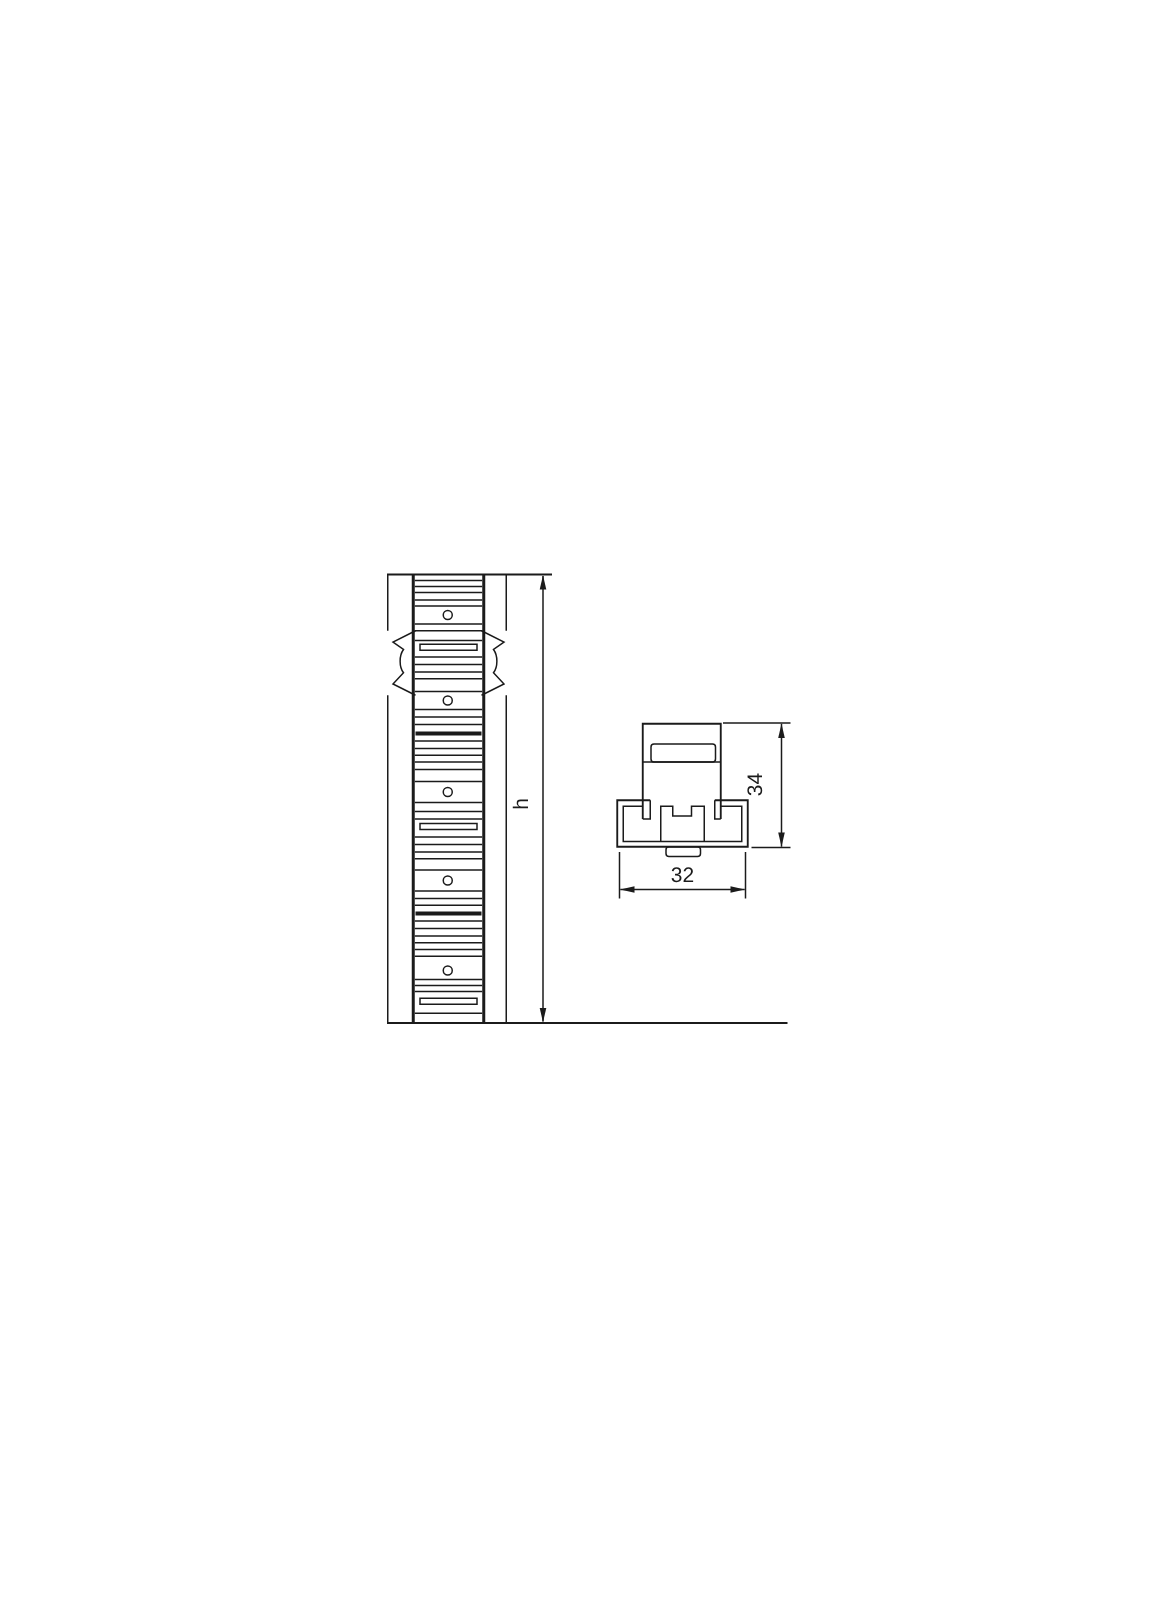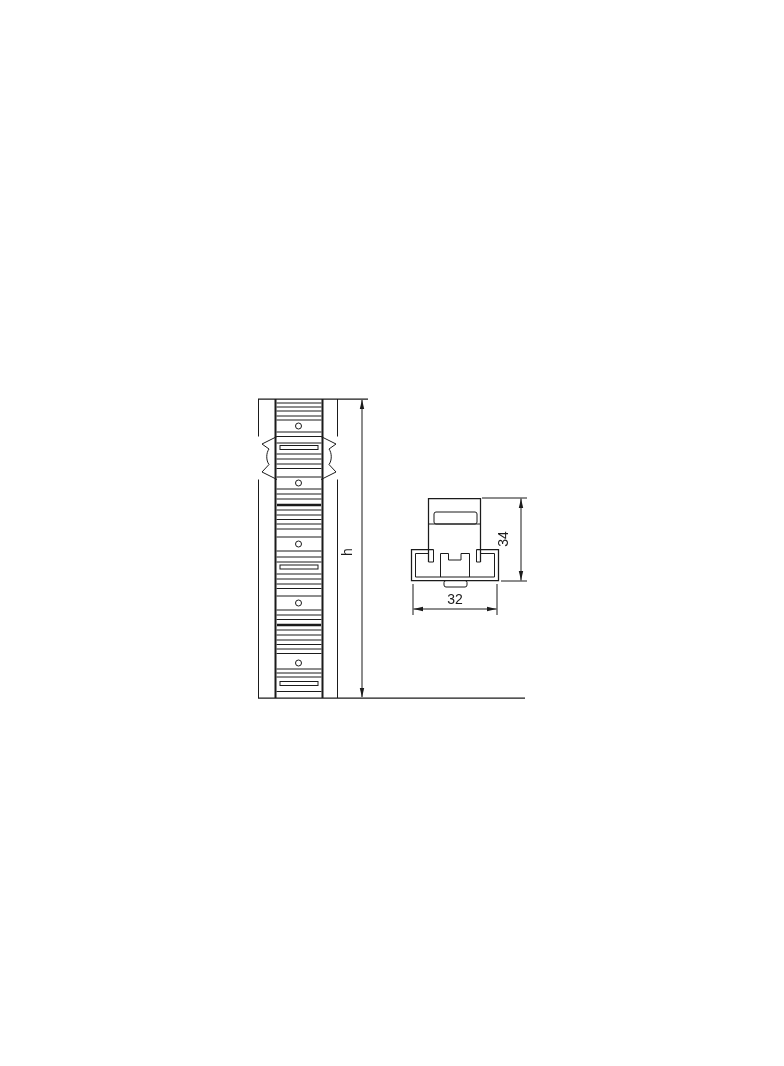--- a/index.html
+++ b/index.html
@@ -7,21 +7,20 @@
     padding: 0;
     background: #ffffff;
     font-family: "Liberation Sans", sans-serif;
   }
   .canvas {
     position: relative;
     width: 784px;
     height: 785px;
     background: #ffffff;
     overflow: hidden;
-    margin-top: 16px;
   }
   svg.drawing {
     position: absolute;
     left: 0;
     top: 0;
   }
   .stroke       { stroke: #1b1b1b; fill: none; stroke-width: 1.25; }
   .stroke-thin  { stroke: #1b1b1b; fill: none; stroke-width: 1; }
   .stroke-thick { stroke: #1b1b1b; fill: none; stroke-width: 2; }
   .stroke-heavy { stroke: #1b1b1b; fill: none; stroke-width: 2.6; }

